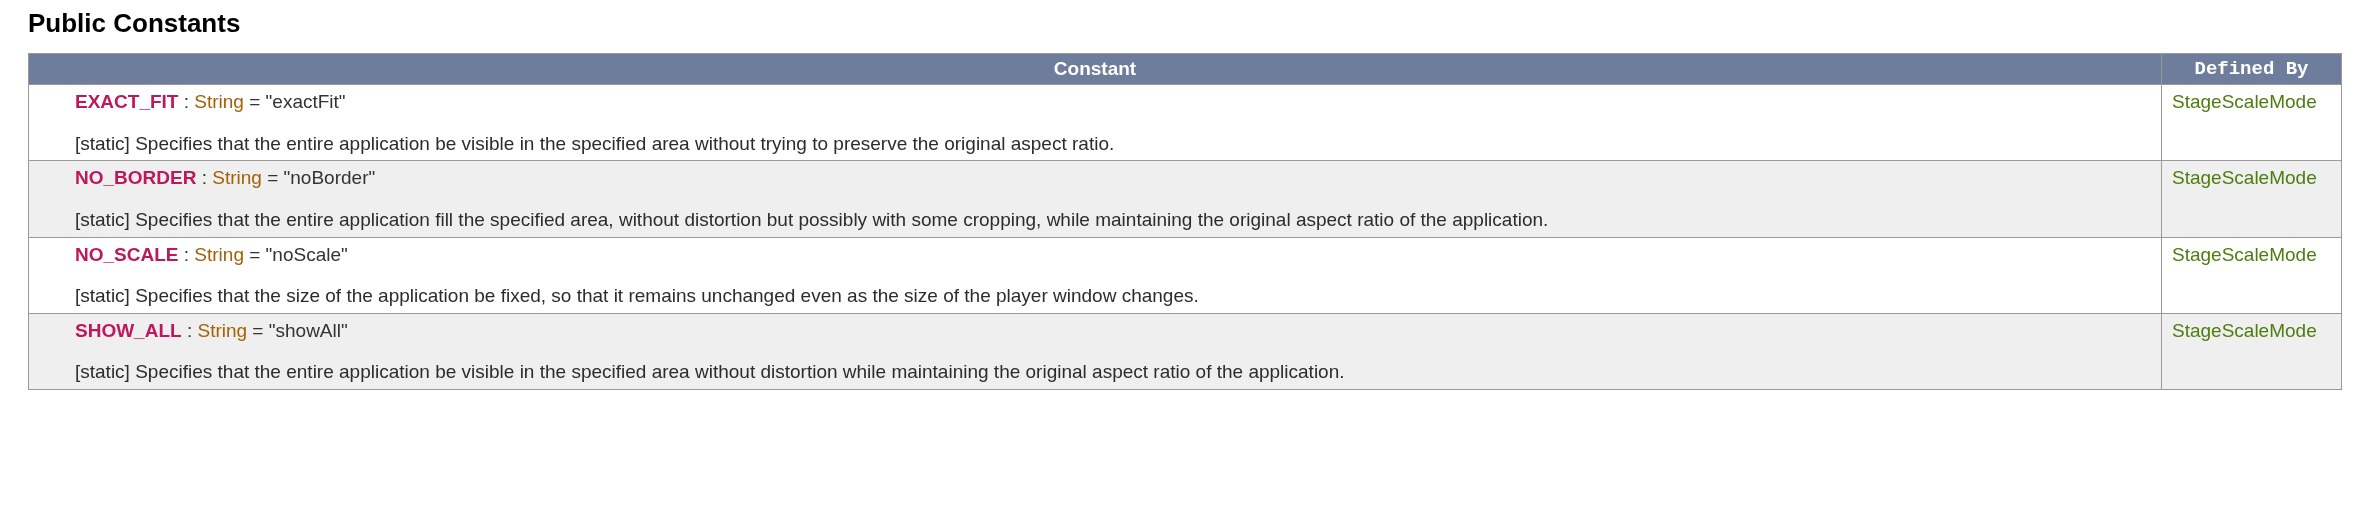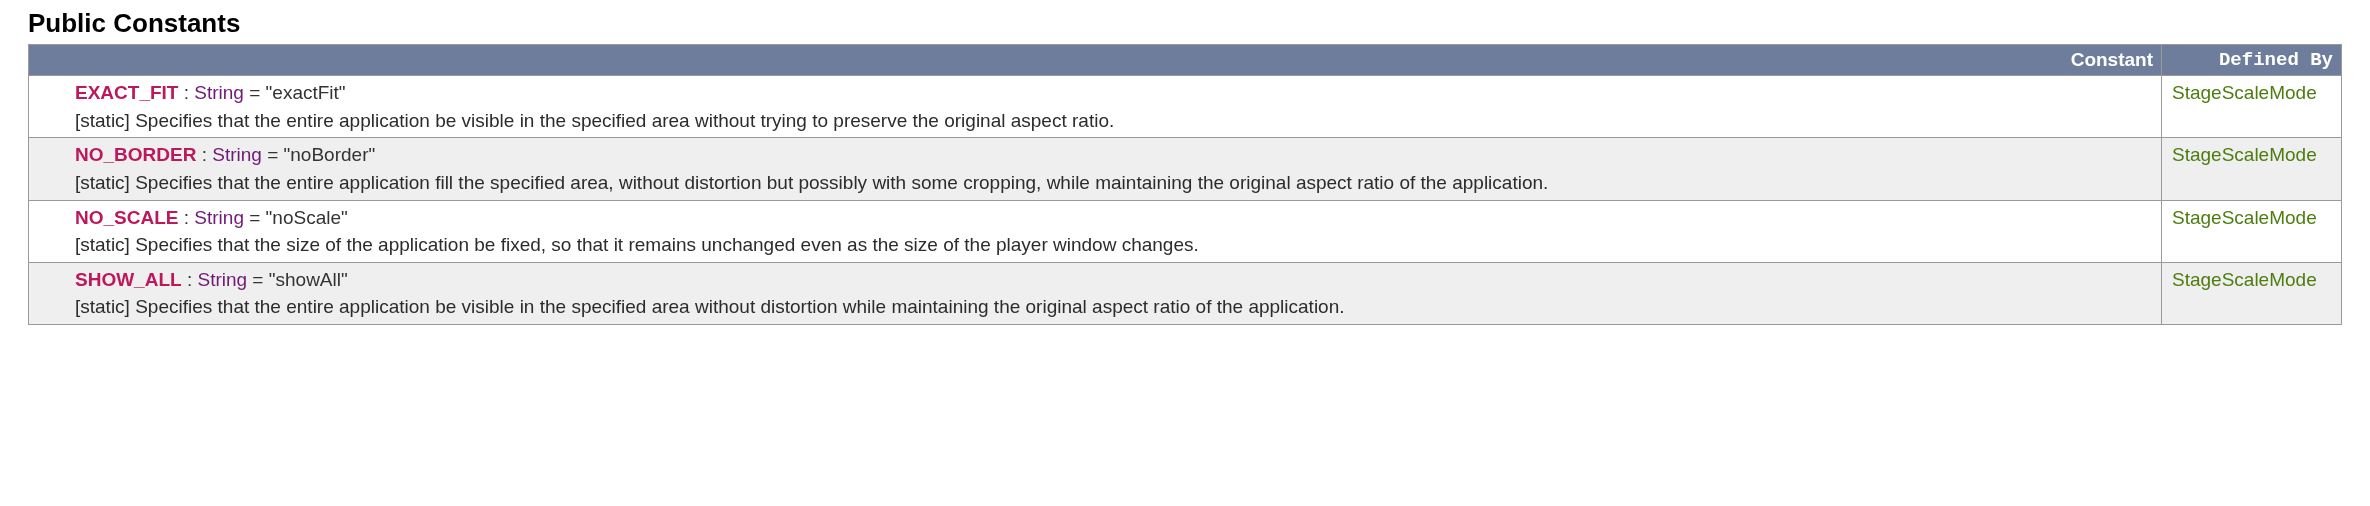--- a/index.html
+++ b/index.html
@@ -10,36 +10,36 @@
     body {
       font-family: Tahoma, Verdana, Arial, sans-serif;
       font-size: 19px;
       color: #000;
       padding: 8px 28px 20px 28px;
       background: #fff;
     }
     .section-title {
       font-size: 26px;
       font-weight: bold;
-      margin-bottom: 5px;
+      margin-bottom: 14px;
       color: #000;
     }
     table {
       width: 100%;
       border-collapse: collapse;
       table-layout: fixed;
     }
     thead tr {
       background: #6e7d9c;
       color: #fff;
       font-weight: bold;
     }
     thead th {
       padding: 4px 8px;
-      text-align: right;
+      text-align: center;
       border: 1px solid #9a9a9a;
       font-size: 19px;
     }
     thead th.col-defined {
       width: 180px;
       font-family: Liberation Mono, monospace;
     }
     tbody tr {
       border: 1px solid #9a9a9a;
     }
@@ -57,32 +57,32 @@
       line-height: 1.35;
     }
     td.col-constant {
       padding-left: 46px;
     }
     .const-name {
       color: #be185d;
       font-weight: bold;
     }
     .type-link {
-      color: #701a75;
+      color: #a16207;
       text-align: center;
     }
     .sig-sep {
       color: #333;
     }
     .sig-val {
       color: #333;
     }
     .desc {
       color: #2c2c2c;
-      margin-top: 2px;
+      margin-top: 16px;
     }
     td.col-defined {
       width: 180px;
       white-space: nowrap;
       color: #4d7c0f;
     }
   </style>
 </head>
 <body>
 

